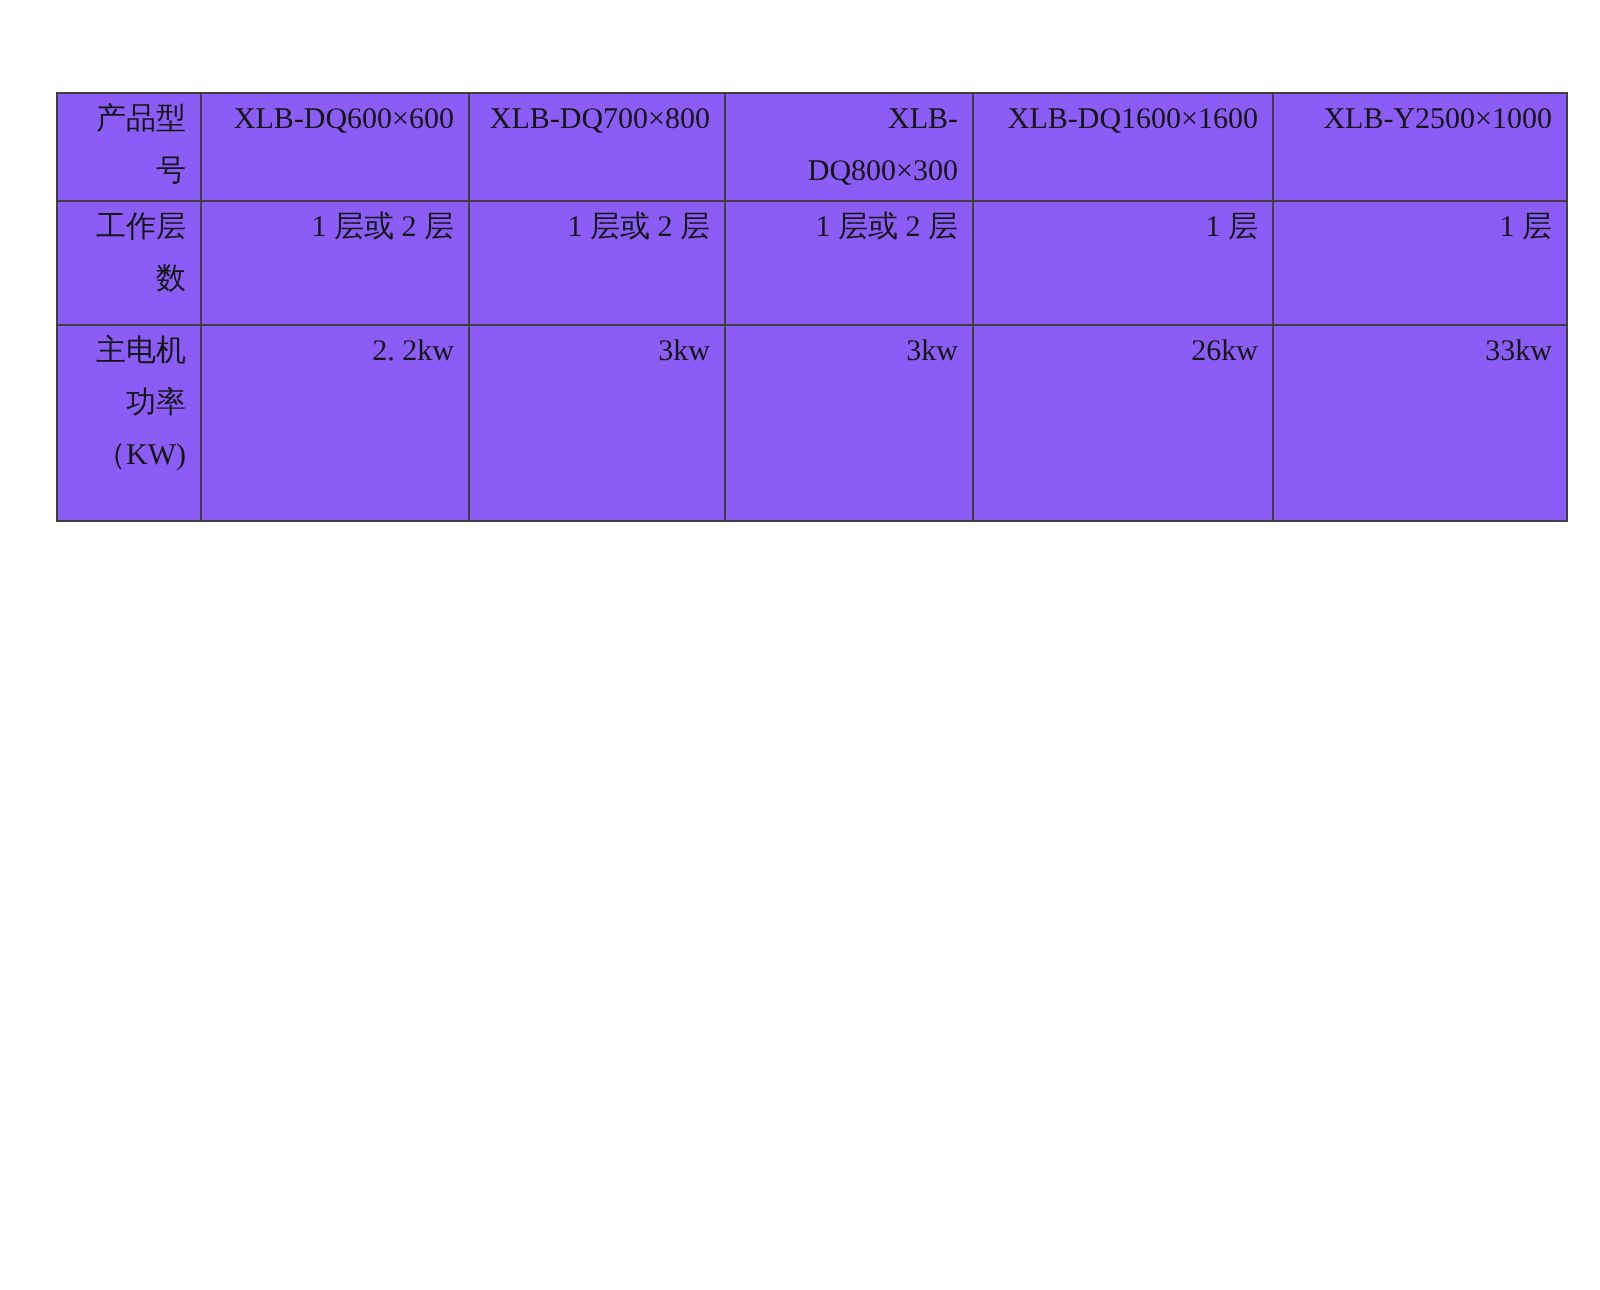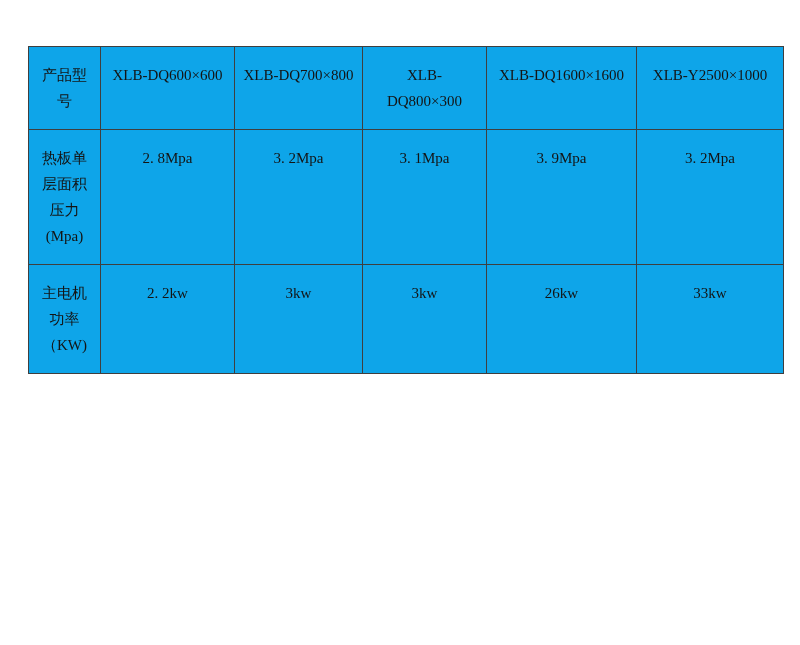--- a/index.html
+++ b/index.html
@@ -22,27 +22,27 @@
     width: 755px;
     border-collapse: collapse;
     table-layout: fixed;
     color: var(--text, #141414);
     font-size: 15px;
   }
   table.spec th,
   table.spec td {
     border: 1px solid var(--border, #3f3f3f);
     vertical-align: top;
-    text-align: center;
+    text-align: right;
     font-weight: normal;
-    padding: 15px 7px;
+    padding: 0 7px;
     line-height: 26px;
     overflow: hidden;
     overflow-wrap: break-word;
-    background: #0ea5e9;
+    background: #8b5cf6;
   }
   col.c0 { width: 72px; }
   col.c1 { width: 134px; }
   col.c2 { width: 128px; }
   col.c3 { width: 124px; }
   col.c4 { width: 150px; }
   col.c5 { width: 147px; }
   tr.r0 { height: 54px; }
   tr.r1 { height: 90px; }
   tr.r2 { height: 60px; }
@@ -67,27 +67,27 @@
     </colgroup>
     <tbody>
       <tr class="r0">
         <th>产品型号</th>
         <td>XLB-DQ600×600</td>
         <td>XLB-DQ700×800</td>
         <td>XLB-DQ800×300</td>
         <td>XLB-DQ1600×1600</td>
         <td>XLB-Y2500×1000</td>
       </tr>
-      <tr class="r6">
-        <th>热板单层面积压力(Mpa)</th>
-        <td>2. 8Mpa</td>
-        <td>3. 2Mpa</td>
-        <td>3. 1Mpa</td>
-        <td>3. 9Mpa</td>
-        <td>3. 2Mpa</td>
+      <tr class="r4">
+        <th>工作层数</th>
+        <td>1 层或 2 层</td>
+        <td>1 层或 2 层</td>
+        <td>1 层或 2 层</td>
+        <td>1 层</td>
+        <td>1 层</td>
       </tr>
       <tr class="r7">
         <th>主电机功率（KW)</th>
         <td>2. 2kw</td>
         <td>3kw</td>
         <td>3kw</td>
         <td>26kw</td>
         <td>33kw</td>
       </tr>
     </tbody>

